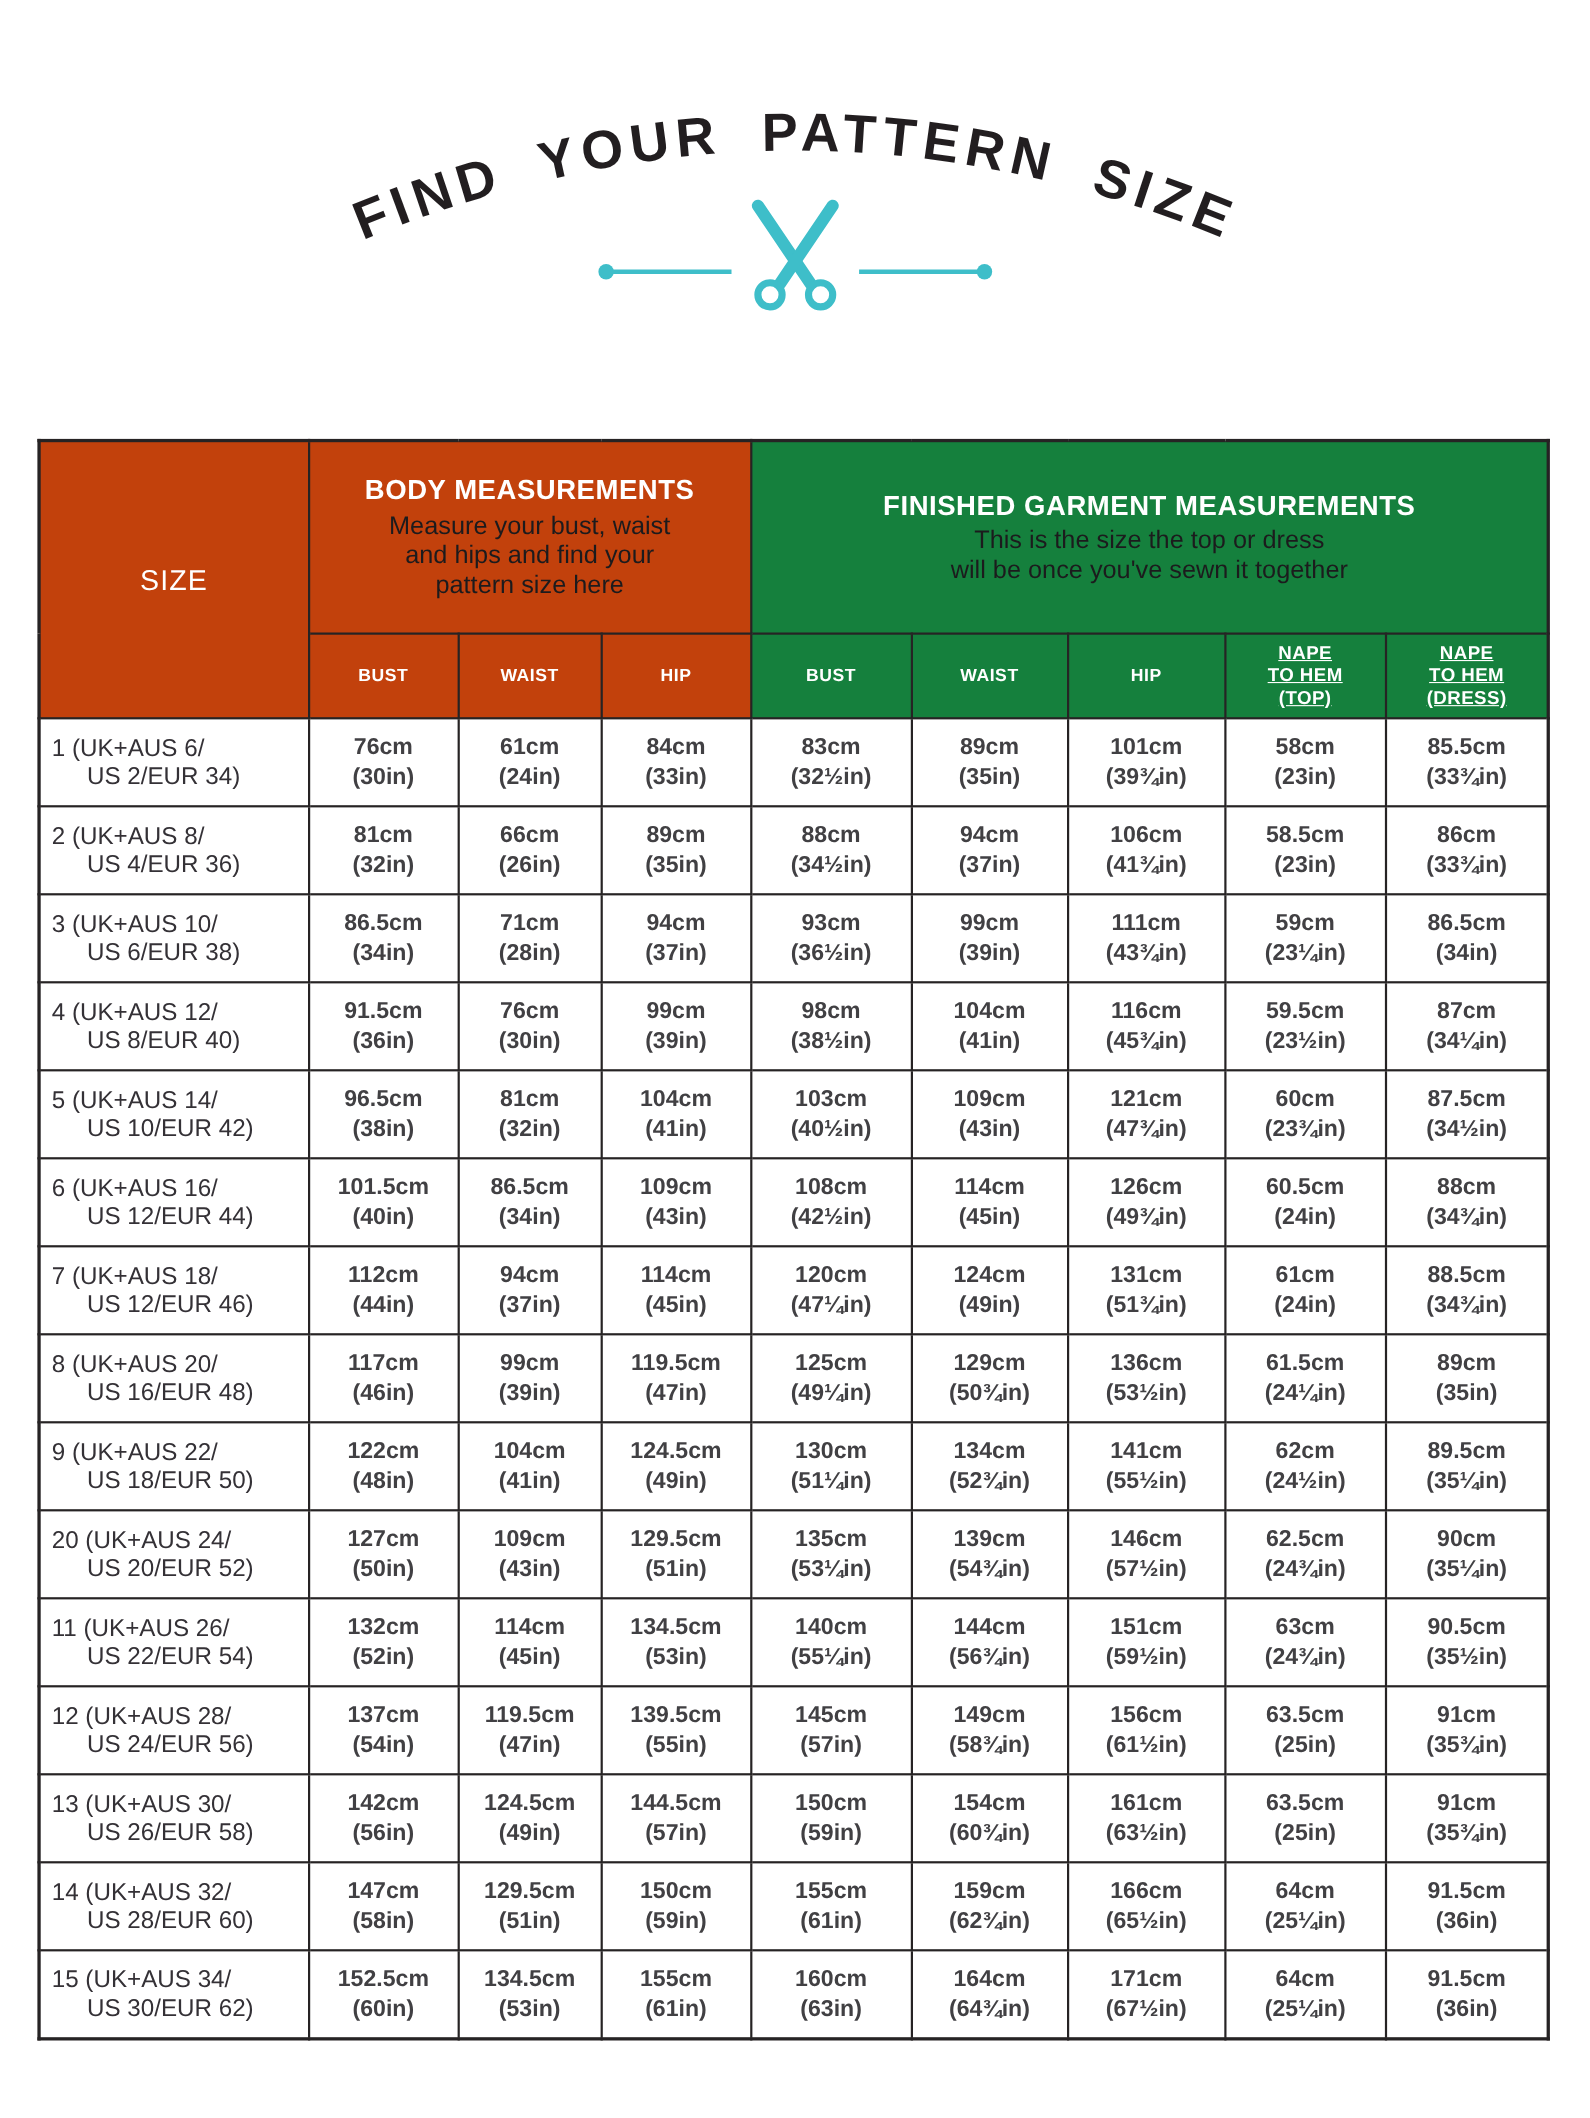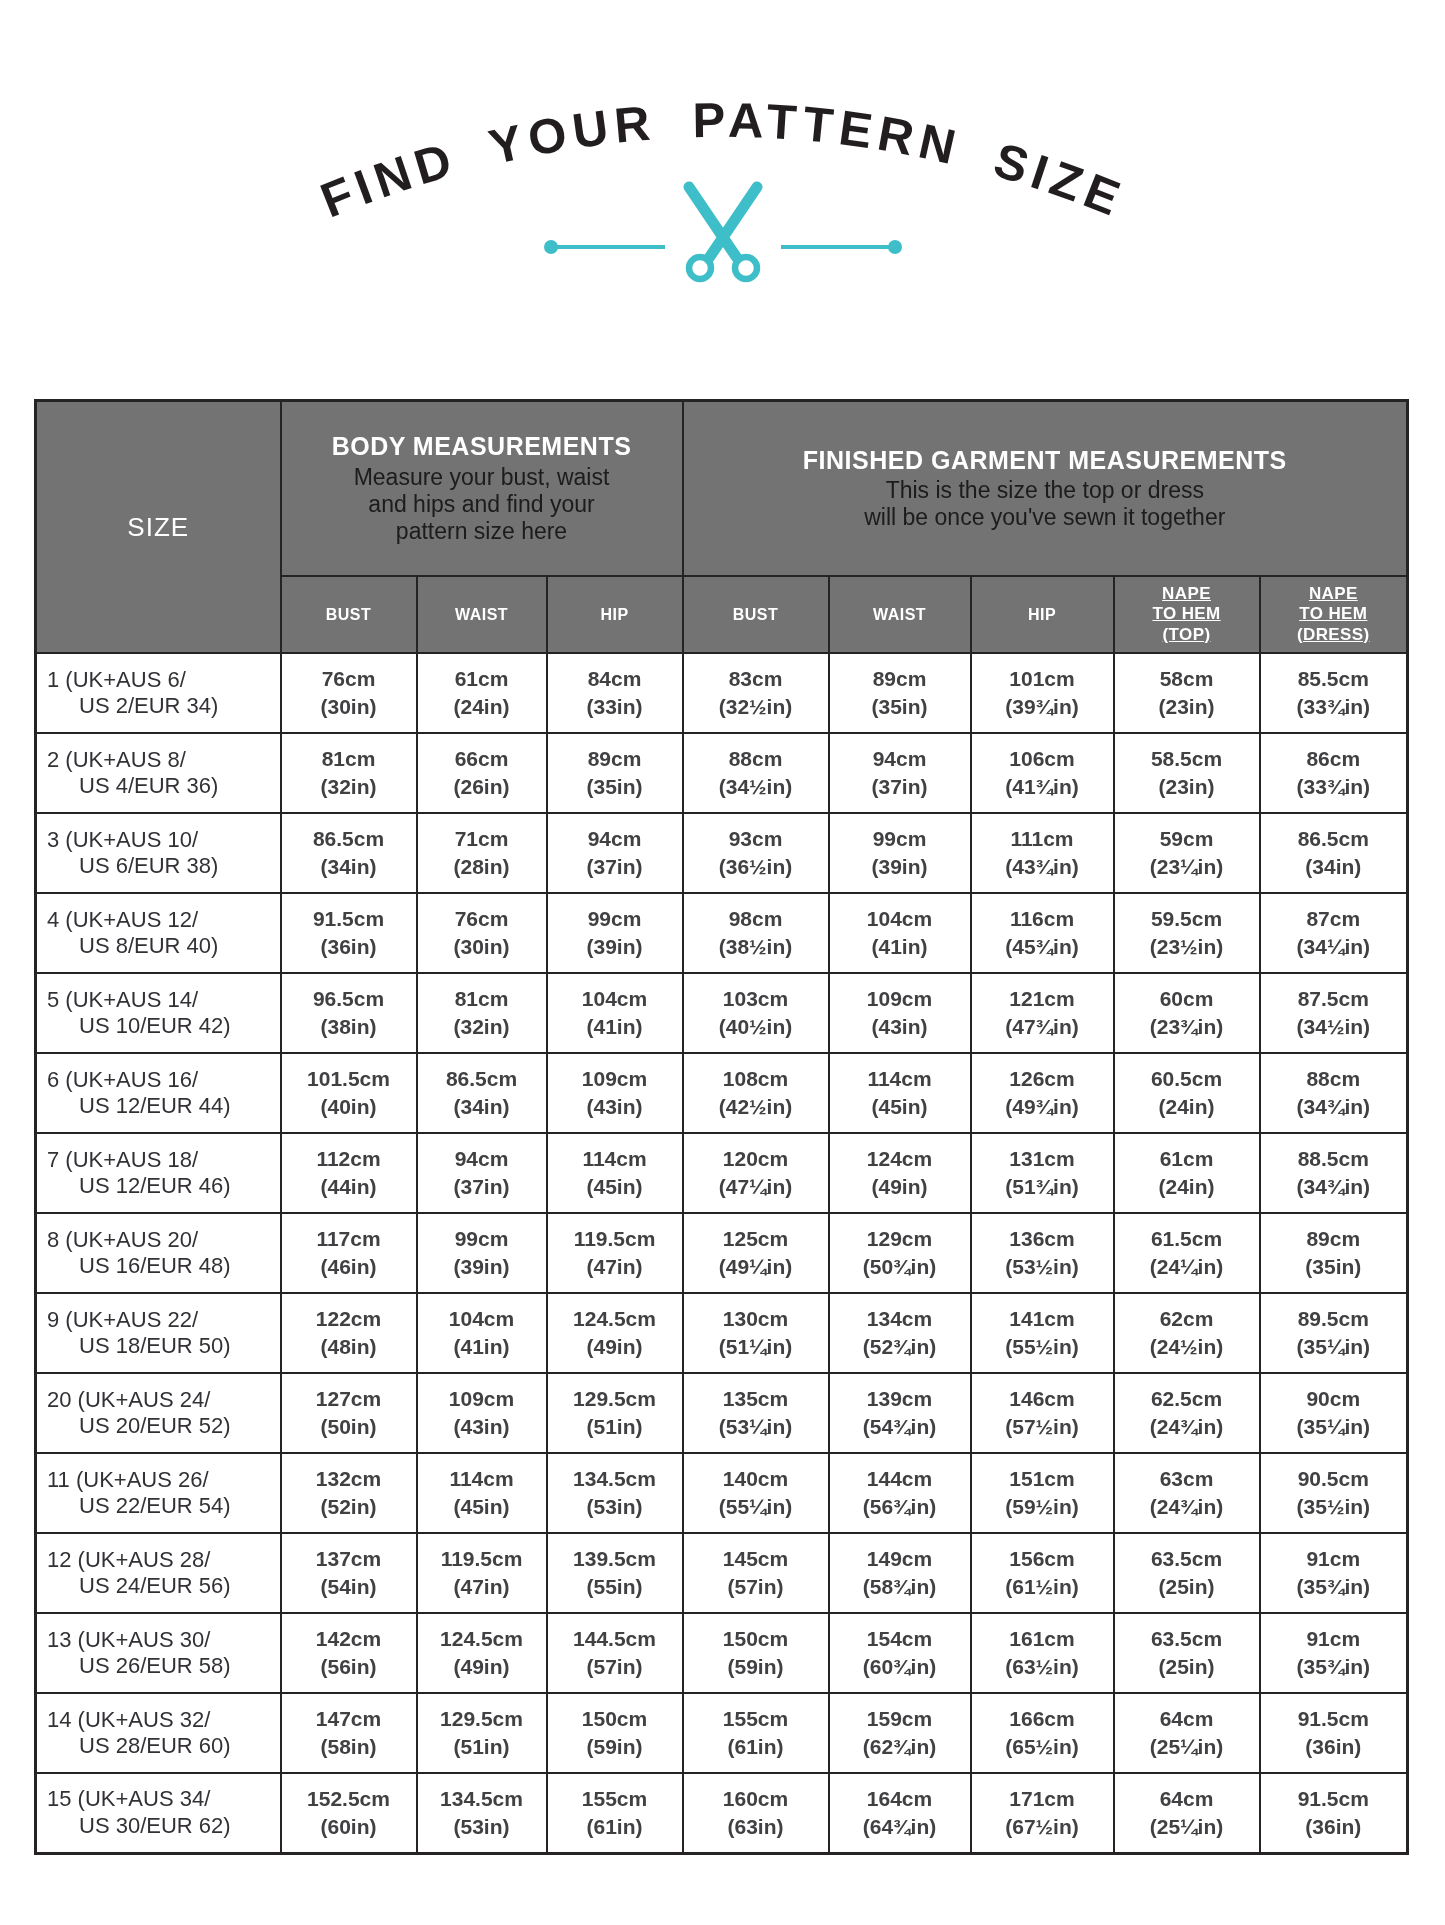--- a/index.html
+++ b/index.html
@@ -16,22 +16,22 @@
     letter-spacing:6px;word-spacing:16px;
   }
   
   table.size-chart{
     width:1372px;margin:108px 0 0 34px;
     border-collapse:collapse;table-layout:fixed;
     border:3px solid #262324;
   }
   .size-chart th,.size-chart td{border:2px solid #262324;padding:0;vertical-align:middle;}
   .size-chart thead th{text-align:center;}
-  .hd-teal{background:#737373;}
-  .hd-pink{background:#737373;}
+  .hd-teal{background:#c2410c;}
+  .hd-pink{background:#15803d;}
   .sec-cell{height:173px;}
   .sec-title{color:#ffffff;font-weight:bold;font-size:25px;letter-spacing:.5px;line-height:1.18;}
   .sec-sub{color:#1c1b1d;font-size:23px;font-weight:normal;line-height:1.17;white-space:pre-line;margin-top:2px;}
   .size-head{color:#ffffff;font-weight:normal;font-size:26px;letter-spacing:1px;}
   .sub-row th{height:75px;color:#ffffff;font-weight:bold;font-size:16px;letter-spacing:.5px;}
   .sub-row th.nape{font-size:17px;line-height:1.2;white-space:pre-line;letter-spacing:.4px;text-decoration:underline;}
   
   .size-chart tbody tr{height:80px;}
   td.c-size{
     text-align:left;font-weight:normal;color:#343136;font-size:22px;line-height:1.2;

